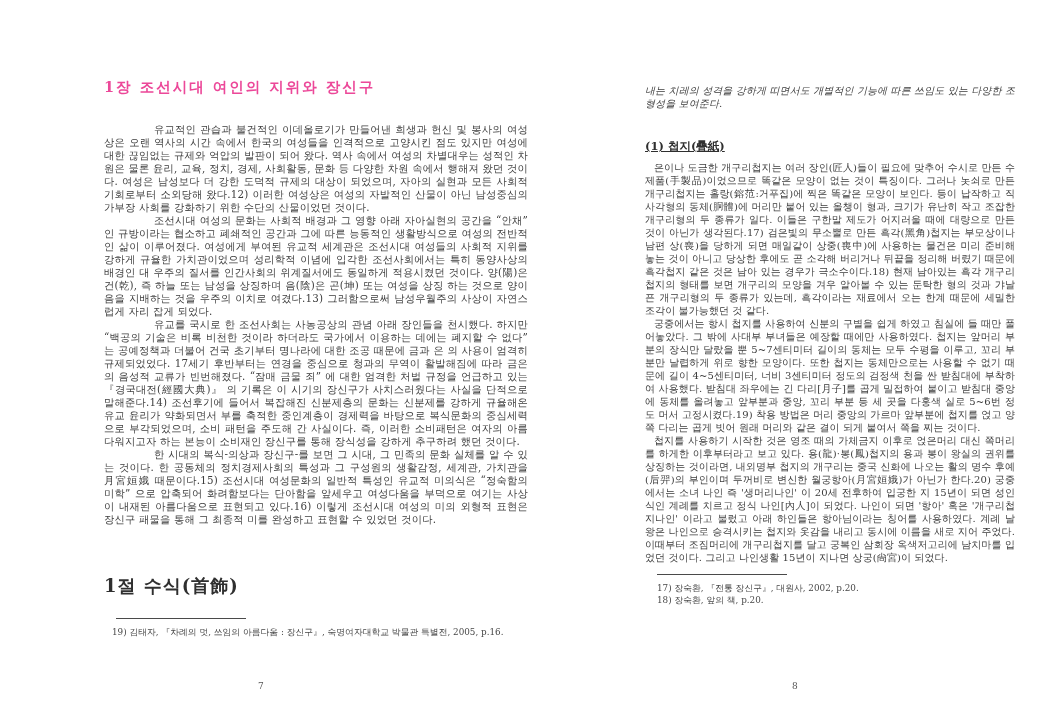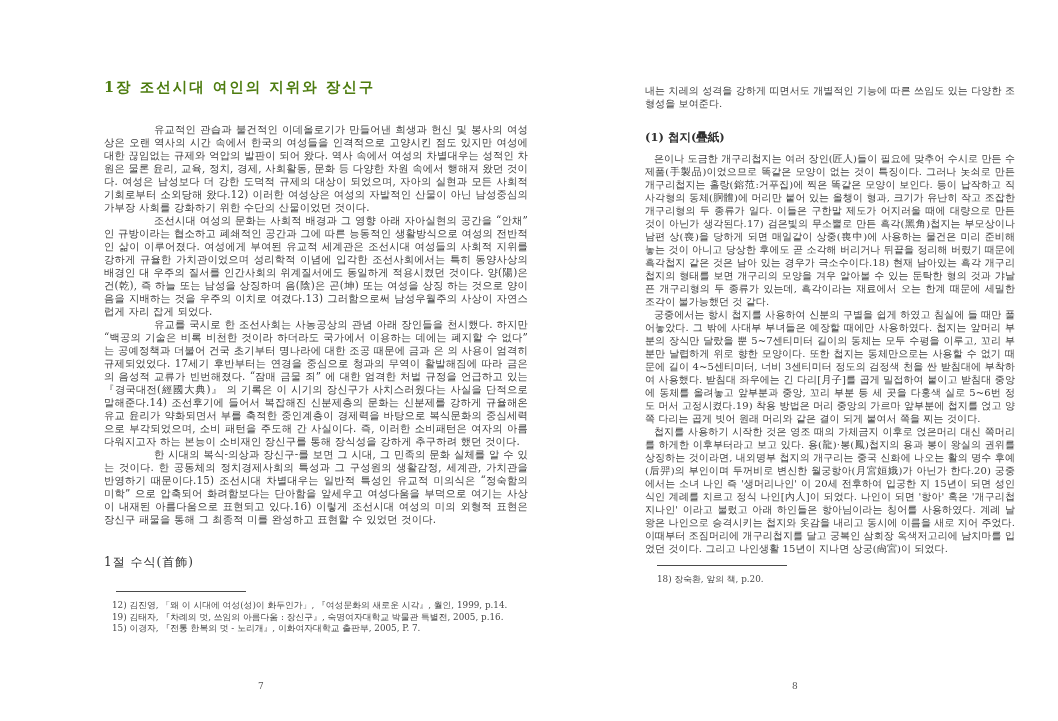--- a/index.html
+++ b/index.html
@@ -24,37 +24,37 @@
   
   .page-left {
     left: 104px;
     top: 78px;
     width: 424px;
   }
   .chapter-title {
     font-size: 14.5px;
     font-weight: bold;
     letter-spacing: 2px;
-    color: #4d7c0f;
+    color: #ec4899;
     margin: 0 0 26px 0;
   }
   .body-par {
     font-size: 10.3px;
     line-height: 13px;
     text-align: justify;
     text-indent: 50px;
     letter-spacing: 0.2px;
     margin: 0;
     color: #3c3c3c;
   }
   .section-heading {
-    font-size: 12px;
-    font-weight: normal;
+    font-size: 18px;
+    font-weight: bold;
     color: #2f2f2f;
-    margin: 28px 0 20px 0;
+    margin: 48px 0 20px 0;
     letter-spacing: 1px;
   }
   .first-line {
     font-size: 10.3px;
     line-height: 13px;
     text-indent: 50px;
     margin: 0;
     color: #3c3c3c;
   }
   .emph-big {
@@ -96,69 +96,69 @@
   }
   .page-right .body-par,
   .page-right .cont-par {
     font-size: 10px;
     line-height: 13px;
     text-align: justify;
     letter-spacing: 0.1px;
     margin: 0;
     color: #3c3c3c;
   }
-  .cont-par { text-indent: 0; }
+  .cont-par { text-indent: 0; font-style: italic; }
   .page-right .body-par { text-indent: 9px; }
   .subsection-heading {
     font-size: 11.5px;
     font-weight: bold;
     color: #2f2f2f;
-    margin: 20px 0 7px 0;
+    margin: 29px 0 7px 0;
+    text-decoration: underline;
   }
   .page-right .footnote-rule { margin-left: 12px; margin-top: 10px; }
   .page-right .footnotes { margin-left: 12px; }
 </style>
 </head>
 <body>
 
 <div class="page page-left">
   <div class="page-inner">
     <h1 class="chapter-title">1장 조선시대 여인의 지위와 장신구</h1>
 
     <p class="body-par">유교적인 관습과 불건적인 이데올로기가 만들어낸 희생과 헌신 및 봉사의 여성상은 오랜 역사의 시간 속에서 한국의 여성들을 인격적으로 고양시킨 점도 있지만 여성에 대한 끊임없는 규제와 억압의 발판이 되어 왔다. 역사 속에서 여성의 차별대우는 성적인 차원은 물론 윤리, 교육, 정치, 경제, 사회활동, 문화 등 다양한 차원 속에서 행해져 왔던 것이다. 여성은 남성보다 더 강한 도덕적 규제의 대상이 되었으며, 자아의 실현과 모든 사회적 기회로부터 소외당해 왔다.12) 이러한 여성상은 여성의 자발적인 산물이 아닌 남성중심의 가부장 사회를 강화하기 위한 수단의 산물이었던 것이다.</p>
     <p class="body-par">조선시대 여성의 문화는 사회적 배경과 그 영향 아래 자아실현의 공간을 “안채” 인 규방이라는 협소하고 폐쇄적인 공간과 그에 따른 능동적인 생활방식으로 여성의 전반적인 삶이 이루어졌다. 여성에게 부여된 유교적 세계관은 조선시대 여성들의 사회적 지위를 강하게 규율한 가치관이었으며 성리학적 이념에 입각한 조선사회에서는 특히 동양사상의 배경인 대 우주의 질서를 인간사회의 위계질서에도 동일하게 적용시켰던 것이다. 양(陽)은 건(乾), 즉 하늘 또는 남성을 상징하며 음(陰)은 곤(坤) 또는 여성을 상징 하는 것으로 양이 음을 지배하는 것을 우주의 이치로 여겼다.13) 그러함으로써 남성우월주의 사상이 자연스럽게 자리 잡게 되었다.</p>
     <p class="body-par">유교를 국시로 한 조선사회는 사농공상의 관념 아래 장인들을 천시했다. 하지만 “백공의 기술은 비록 비천한 것이라 하더라도 국가에서 이용하는 데에는 폐지할 수 없다” 는 공예정책과 더불어 건국 초기부터 명나라에 대한 조공 때문에 금과 은 의 사용이 엄격히 규제되었었다. 17세기 후반부터는 연경을 중심으로 청과의 무역이 활발해짐에 따라 금은의 음성적 교류가 빈번해졌다. “잠매 금물 죄” 에 대한 엄격한 처벌 규정을 언급하고 있는 『경국대전(經國大典)』 의 기록은 이 시기의 장신구가 사치스러웠다는 사실을 단적으로 말해준다.14) 조선후기에 들어서 복잡해진 신분제층의 문화는 신분제를 강하게 규율해온 유교 윤리가 약화되면서 부를 축적한 중인계층이 경제력을 바탕으로 복식문화의 중심세력으로 부각되었으며, 소비 패턴을 주도해 간 사실이다. 즉, 이러한 소비패턴은 여자의 아름다워지고자 하는 본능이 소비재인 장신구를 통해 장식성을 강하게 추구하려 했던 것이다.</p>
-    <p class="body-par">한 시대의 복식-의상과 장신구-를 보면 그 시대, 그 민족의 문화 실체를 알 수 있는 것이다. 한 공동체의 정치경제사회의 특성과 그 구성원의 생활감정, 세계관, 가치관을 반영하기 때문이다.15) 조선시대 차별대우는 일반적 특성인 유교적 미의식은 “정숙함의 미학” 으로 압축되어 화려함보다는 단아함을 앞세우고 여성다움을 부덕으로 여기는 사상이 내재된 아름다움으로 표현되고 있다.16) 이렇게 조선시대 여성의 미의 외형적 표현은 장신구 패물을 통해 그 최종적 미를 완성하고 표현할 수 있었던 것이다.</p>
+    <p class="body-par">한 시대의 복식-의상과 장신구-를 보면 그 시대, 그 민족의 문화 실체를 알 수 있는 것이다. 한 공동체의 정치경제사회의 특성과 그 구성원의 생활감정, 세계관, 가치관을 月宮姮娥 때문이다.15) 조선시대 여성문화의 일반적 특성인 유교적 미의식은 “정숙함의 미학” 으로 압축되어 화려함보다는 단아함을 앞세우고 여성다움을 부덕으로 여기는 사상이 내재된 아름다움으로 표현되고 있다.16) 이렇게 조선시대 여성의 미의 외형적 표현은 장신구 패물을 통해 그 최종적 미를 완성하고 표현할 수 있었던 것이다.</p>
 
     <h2 class="section-heading">1절 수식(首飾)</h2>
 
 
     <hr class="footnote-rule">
 
     <div class="footnotes">
-      <p class="footnote">12) 김진영, 「왜 이 시대에 여성(성)이 화두인가」, 『여성문화의 새로운 시각』, 월인, 1999, p.14.</p>
       <p class="footnote">19) 김태자, 『차례의 멋, 쓰임의 아름다움 : 장신구』, 숙명여자대학교 박물관 특별전, 2005, p.16.</p>
-      <p class="footnote">15) 이경자, 『전통 한복의 멋 - 노리개』, 이화여자대학교 출판부, 2005, P. 7.</p>
     </div>
   </div>
 </div>
 
 <div class="page page-right">
   <div class="page-inner">
     <p class="cont-par">내는 치레의 성격을 강하게 띠면서도 개별적인 기능에 따른 쓰임도 있는 다양한 조형성을 보여준다.</p>
 
     <h3 class="subsection-heading">(1) 첩지(疊紙)</h3>
 
     <p class="body-par">은이나 도금한 개구리첩지는 여러 장인(匠人)들이 필요에 맞추어 수시로 만든 수제품(手製品)이었으므로 똑같은 모양이 없는 것이 특징이다. 그러나 놋쇠로 만든 개구리첩지는 홀랑(鎔范:거푸집)에 찍은 똑같은 모양이 보인다. 등이 납작하고 직사각형의 동체(胴體)에 머리만 붙어 있는 올챙이 형과, 크기가 유난히 작고 조잡한 개구리형의 두 종류가 일다. 이들은 구한말 제도가 어지러울 때에 대량으로 만든 것이 아닌가 생각된다.17) 검은빛의 무소뿔로 만든 흑각(黑角)첩지는 부모상이나 남편 상(喪)을 당하게 되면 매일같이 상중(喪中)에 사용하는 물건은 미리 준비해 놓는 것이 아니고 당상한 후에도 곧 소각해 버리거나 뒤끝을 정리해 버렸기 때문에 흑각첩지 같은 것은 남아 있는 경우가 극소수이다.18) 현재 남아있는 흑각 개구리첩지의 형태를 보면 개구리의 모양을 겨우 알아볼 수 있는 둔탁한 형의 것과 갸날픈 개구리형의 두 종류가 있는데, 흑각이라는 재료에서 오는 한계 때문에 세밀한 조각이 불가능했던 것 같다.</p>
     <p class="body-par">궁중에서는 항시 첩지를 사용하여 신분의 구별을 쉽게 하였고 침실에 들 때만 풀어놓았다. 그 밖에 사대부 부녀들은 예장할 때에만 사용하였다. 첩지는 앞머리 부분의 장식만 달랐을 뿐 5~7센티미터 길이의 동체는 모두 수평을 이루고, 꼬리 부분만 날렵하게 위로 향한 모양이다. 또한 첩지는 동체만으로는 사용할 수 없기 때문에 길이 4~5센티미터, 너비 3센티미터 정도의 검정색 천을 싼 받침대에 부착하여 사용했다. 받침대 좌우에는 긴 다리[月子]를 곱게 밀접하여 붙이고 받침대 중앙에 동체를 올려놓고 앞부분과 중앙, 꼬리 부분 등 세 곳을 다홍색 실로 5~6번 정도 머서 고정시켰다.19) 착용 방법은 머리 중앙의 가르마 앞부분에 첩지를 얹고 양쪽 다리는 곱게 빗어 원래 머리와 같은 결이 되게 붙여서 쪽을 찌는 것이다.</p>
     <p class="body-par">첩지를 사용하기 시작한 것은 영조 때의 가체금지 이후로 얹은머리 대신 쪽머리를 하게한 이후부터라고 보고 있다. 용(龍)·봉(鳳)첩지의 용과 봉이 왕실의 권위를 상징하는 것이라면, 내외명부 첩지의 개구리는 중국 신화에 나오는 활의 명수 후예(后羿)의 부인이며 두꺼비로 변신한 월궁항아(月宮姮娥)가 아닌가 한다.20) 궁중에서는 소녀 나인 즉 '생머리나인' 이 20세 전후하여 입궁한 지 15년이 되면 성인식인 계례를 치르고 정식 나인[內人]이 되었다. 나인이 되면 '항아' 혹은 '개구리첩지나인' 이라고 불렀고 아래 하인들은 항아님이라는 칭어를 사용하였다. 계례 날 왕은 나인으로 승격시키는 첩지와 옷감을 내리고 동시에 이름을 새로 지어 주었다. 이때부터 조짐머리에 개구리첩지를 달고 궁복인 삼회장 옥색저고리에 남치마를 입었던 것이다. 그리고 나인생활 15년이 지나면 상궁(尙宮)이 되었다.</p>
 
     <hr class="footnote-rule">
 
     <div class="footnotes">
+      <p class="footnote">17) 장숙환, 『전통 장신구』, 대원사, 2002, p.20.</p>
       <p class="footnote">18) 장숙환, 앞의 책, p.20.</p>
 
     </div>
   </div>
 </div>
 
 <div class="page-number page-number-left">7</div>
 <div class="page-number page-number-right">8</div>
 
 </body></html>

